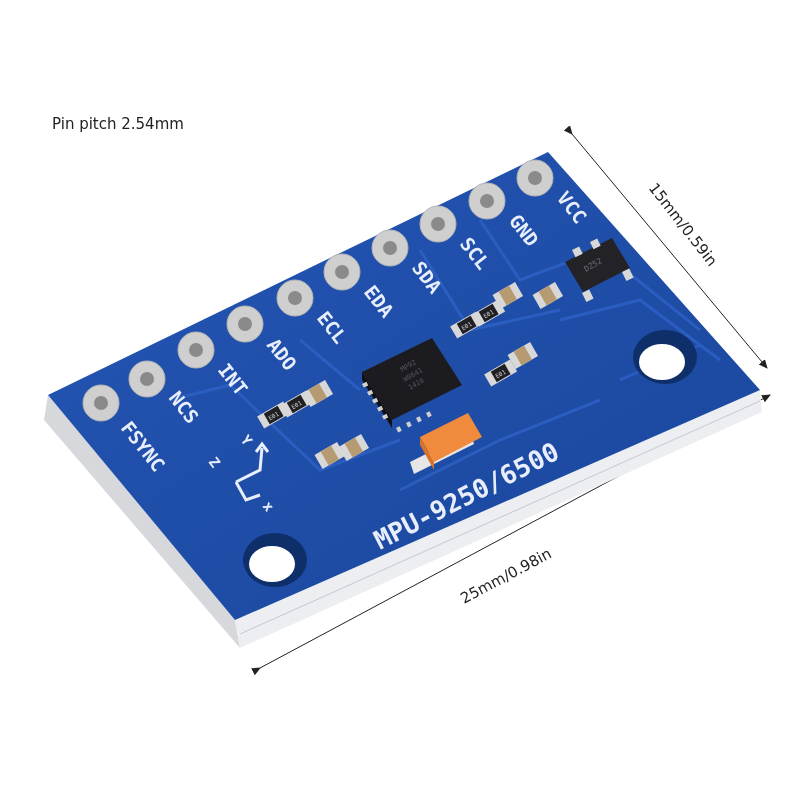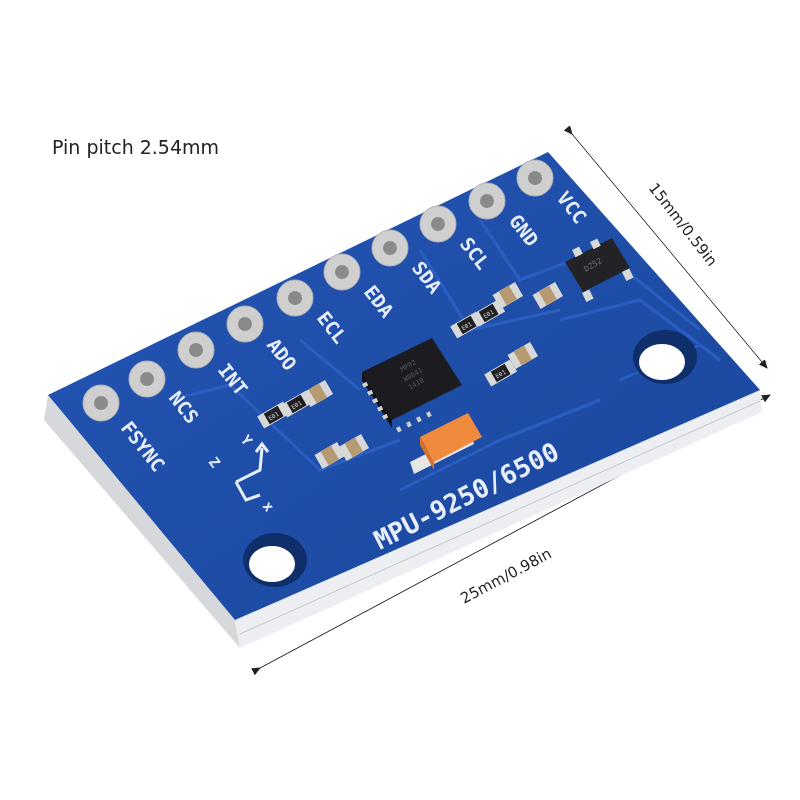--- a/index.html
+++ b/index.html
@@ -1,18 +1,18 @@
 <!DOCTYPE html>
 <html><head>
 <meta charset="utf-8">
 <style>
   html,body{margin:0;padding:0;background:#ffffff;}
   body{width:800px;height:800px;position:relative;overflow:hidden;font-family:"DejaVu Sans","Liberation Sans",sans-serif;}
   #scene{position:absolute;left:0;top:0;width:800px;height:800px;}
-  .caption{position:absolute;left:52px;top:136px;font-size:19px;color:#222;font-family:"DejaVu Sans",sans-serif;}
+  .caption{position:absolute;left:52px;top:115px;font-size:15px;color:#222;font-family:"DejaVu Sans",sans-serif;}
   .dim{font-family:"DejaVu Sans",sans-serif;font-size:15px;fill:#222;}
   .silk{font-family:"DejaVu Sans Mono","Liberation Mono",monospace;font-weight:bold;fill:#e8eefc;}
 </style>
 </head>
 <body>
 
 <div class="caption">Pin pitch 2.54mm</div>
 
 <svg id="scene" viewBox="0 0 800 800" xmlns="http://www.w3.org/2000/svg">
   <defs>

